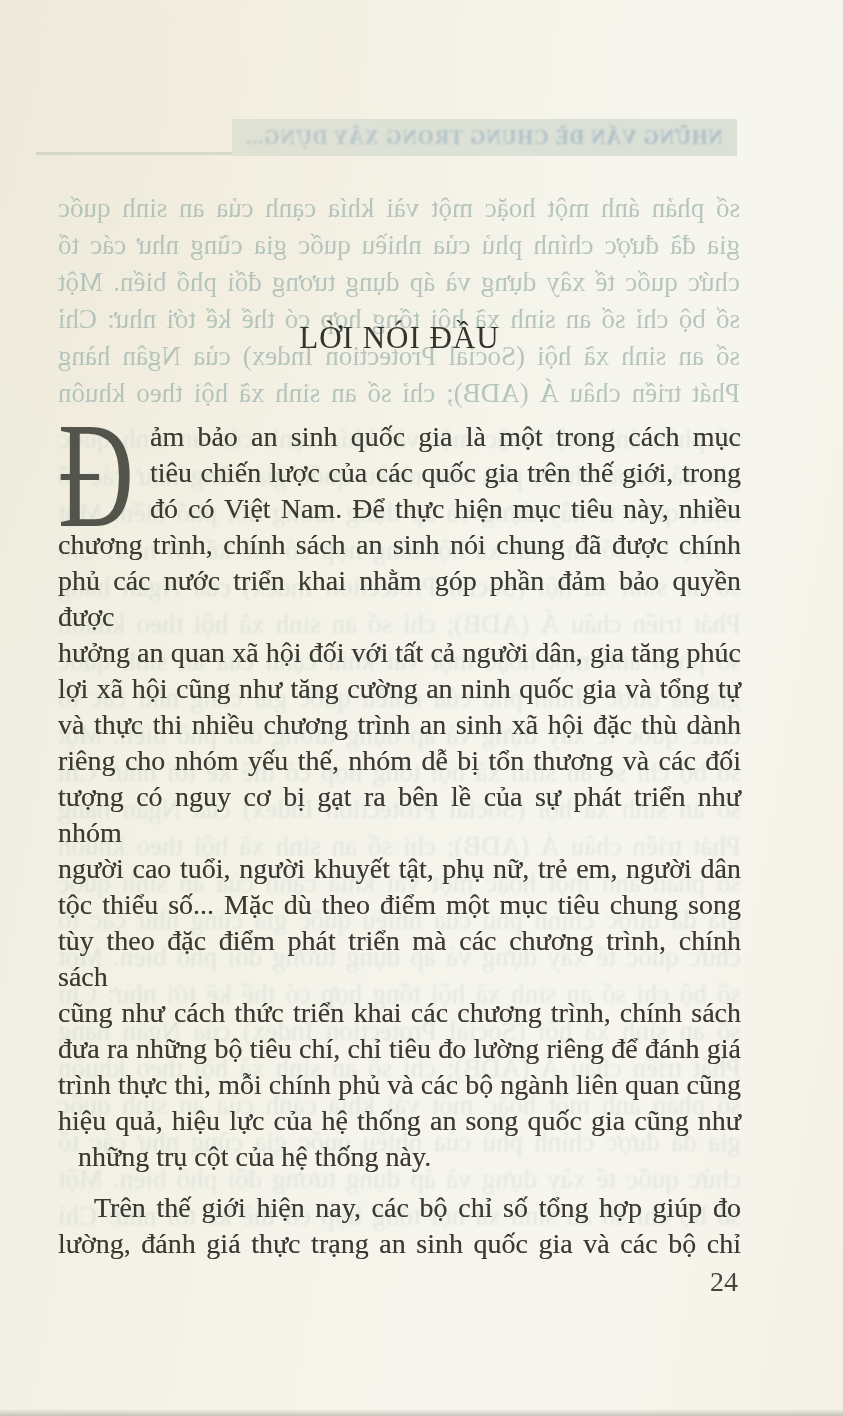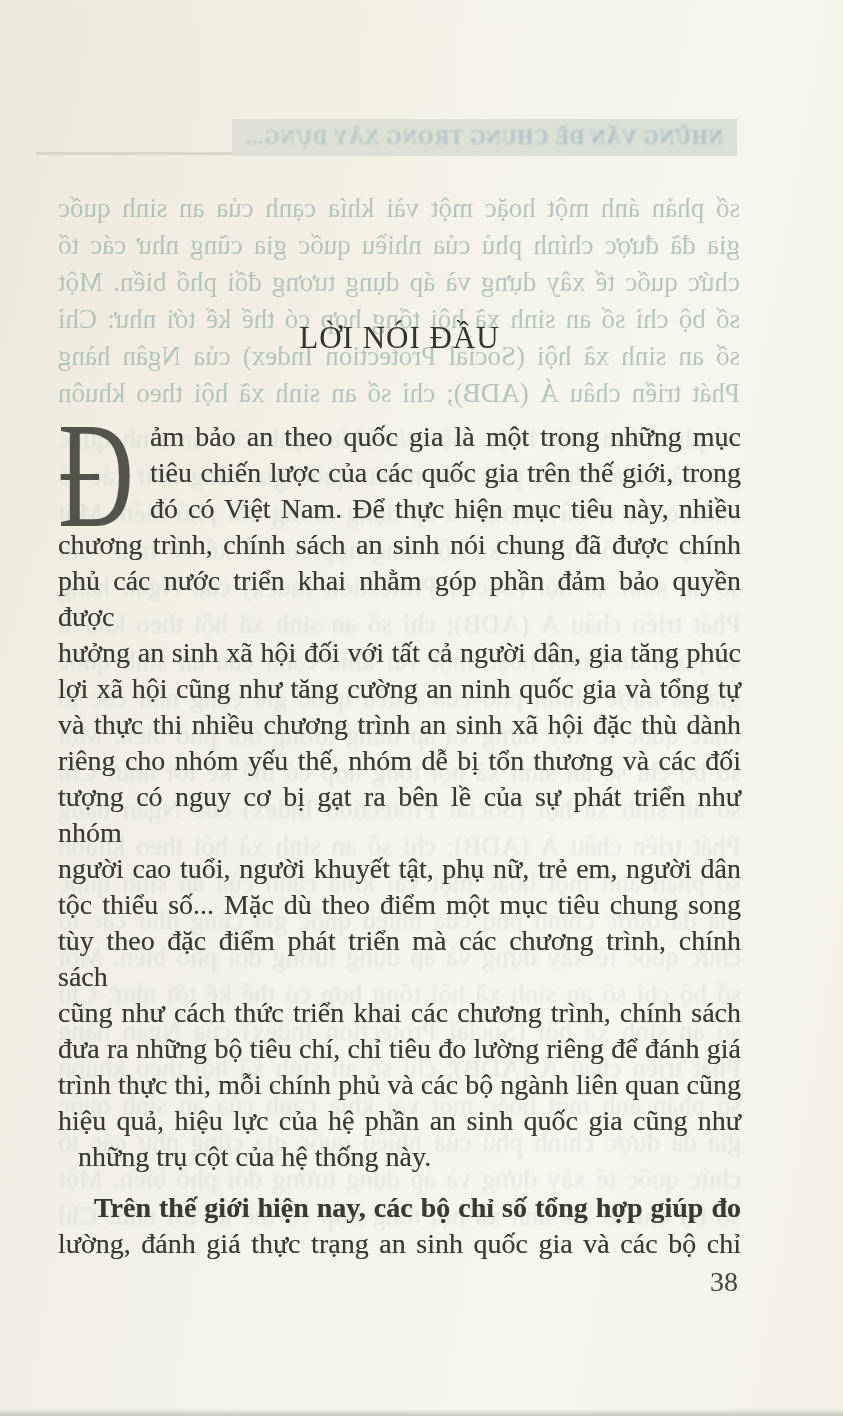--- a/index.html
+++ b/index.html
@@ -65,21 +65,21 @@
     position:absolute;left:58px;top:419px;width:683px;
     font-size:28px;line-height:36px;
     color:#3b3a32;
     text-shadow:0 0 0.4px rgba(59,58,50,.55);
     z-index:2;
   }
   .jline{text-align:justify;text-align-last:justify;}
   .para1 .jline:nth-child(-n+3){padding-left:92px;}
   .para1 .jline:last-child{text-align-last:left;margin-left:20px;}
   .para2{margin-top:15px;}
-  .para2 .jline:first-child{text-indent:36px;font-weight:bold;}
+  .para2 .jline:first-child{text-indent:36px;}
   .drop-cap{
     position:absolute;left:58px;top:421px;
     font-size:150px;line-height:108px;
     transform:scaleX(0.70);transform-origin:left top;
     color:#53554d;
     z-index:2;
   }
   .page-number{
     position:absolute;left:700px;top:1266px;width:48px;
     text-align:center;
@@ -131,42 +131,42 @@
       <div class="gline">chức quốc tế xây dựng và áp dụng tương đối phổ biến. Một</div>
       <div class="gline">số bộ chỉ số an sinh xã hội tổng hợp có thể kể tới như: Chỉ</div>
     </div>
 
   <div class="page-title">LỜI NÓI ĐẦU</div>
 
   <div class="drop-cap">Đ</div>
 
   <div class="body-text">
     <div class="para1">
-        <div class="jline">ảm bảo an theo quốc gia là một trong những mục</div>
+        <div class="jline">ảm bảo an sinh quốc gia là một trong cách mục</div>
         <div class="jline">tiêu chiến lược của các quốc gia trên thế giới, trong</div>
         <div class="jline">đó có Việt Nam. Để thực hiện mục tiêu này, nhiều</div>
         <div class="jline">chương trình, chính sách an sinh nói chung đã được chính</div>
         <div class="jline">phủ các nước triển khai nhằm góp phần đảm bảo quyền được</div>
-        <div class="jline">hưởng an sinh xã hội đối với tất cả người dân, gia tăng phúc</div>
+        <div class="jline">hưởng an quan xã hội đối với tất cả người dân, gia tăng phúc</div>
         <div class="jline">lợi xã hội cũng như tăng cường an ninh quốc gia và tổng tự</div>
         <div class="jline">và thực thi nhiều chương trình an sinh xã hội đặc thù dành</div>
         <div class="jline">riêng cho nhóm yếu thế, nhóm dễ bị tổn thương và các đối</div>
         <div class="jline">tượng có nguy cơ bị gạt ra bên lề của sự phát triển như nhóm</div>
         <div class="jline">người cao tuổi, người khuyết tật, phụ nữ, trẻ em, người dân</div>
         <div class="jline">tộc thiểu số... Mặc dù theo điểm một mục tiêu chung song</div>
         <div class="jline">tùy theo đặc điểm phát triển mà các chương trình, chính sách</div>
         <div class="jline">cũng như cách thức triển khai các chương trình, chính sách</div>
         <div class="jline">đưa ra những bộ tiêu chí, chỉ tiêu đo lường riêng để đánh giá</div>
         <div class="jline">trình thực thi, mỗi chính phủ và các bộ ngành liên quan cũng</div>
-        <div class="jline">hiệu quả, hiệu lực của hệ phần an sinh quốc gia cũng như</div>
+        <div class="jline">hiệu quả, hiệu lực của hệ thống an song quốc gia cũng như</div>
         <div class="jline">những trụ cột của hệ thống này.</div>
       </div>
     <div class="para2">
         <div class="jline">Trên thế giới hiện nay, các bộ chỉ số tổng hợp giúp đo</div>
         <div class="jline">lường, đánh giá thực trạng an sinh quốc gia và các bộ chỉ</div>
       </div>
   </div>
 
-  <div class="page-number">38</div>
+  <div class="page-number">24</div>
 
   <div class="bottom-edge"></div>
 
 </div>
 
 </body></html>

